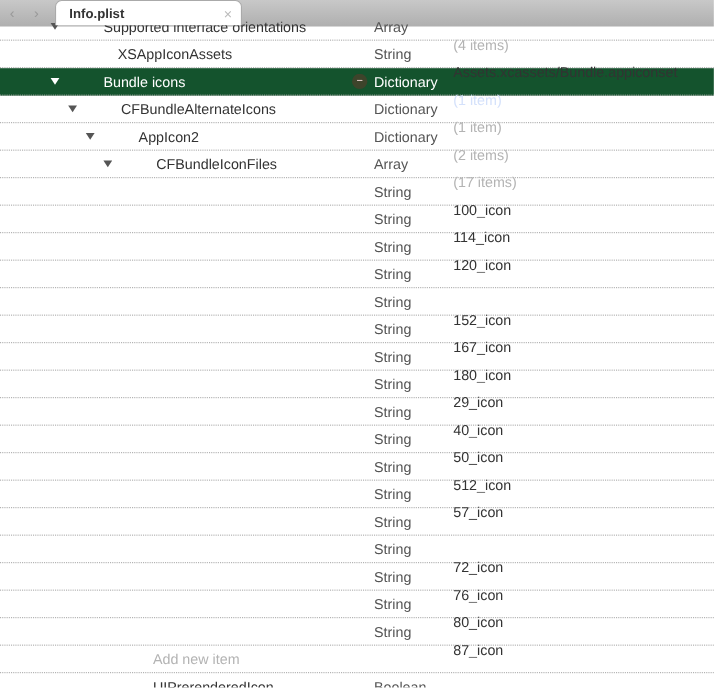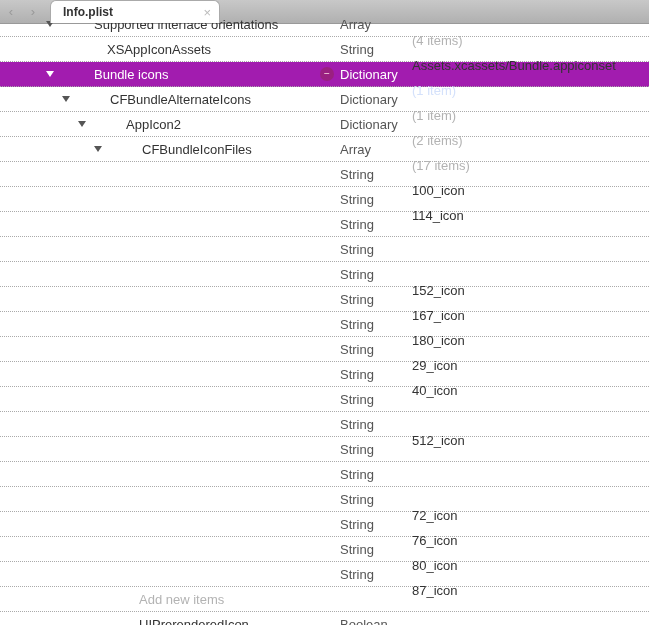--- a/index.html
+++ b/index.html
@@ -55,21 +55,21 @@
       width: 100%;
     }
     .row {
       display: flex;
       align-items: center;
       height: 25px;
       border-bottom: 1px dotted #aaa;
       font-size: 13px;
     }
     .row.selected {
-      background: #a21caf;
+      background: #14532d;
       color: #fff;
     }
     .row.selected .key { color:#fff; }
     .col-key {
       width: 340px;
       display: flex;
       align-items: center;
       padding-left: 6px;
       overflow: hidden;
       white-space: nowrap;
@@ -202,20 +202,21 @@
       <div class="col-type">String</div>
       <div class="col-value">114_icon</div>
     </div>
     <div class="row">
       <div class="col-key">
         <span class="indent i4"></span>
         <span style="width: 9px; display: inline-block; flex-shrink: 0;"></span>
         <span class="key"></span>
       </div>
       <div class="col-type">String</div>
+      <div class="col-value">120_icon</div>
     </div>
     <div class="row">
       <div class="col-key">
         <span class="indent i4"></span>
         <span style="width: 9px; display: inline-block; flex-shrink: 0;"></span>
         <span class="key"></span>
       </div>
       <div class="col-type">String</div>
     </div>
     <div class="row">
@@ -263,37 +264,39 @@
       <div class="col-type">String</div>
       <div class="col-value">40_icon</div>
     </div>
     <div class="row">
       <div class="col-key">
         <span class="indent i4"></span>
         <span style="width: 9px; display: inline-block; flex-shrink: 0;"></span>
         <span class="key"></span>
       </div>
       <div class="col-type">String</div>
+      <div class="col-value">50_icon</div>
     </div>
     <div class="row">
       <div class="col-key">
         <span class="indent i4"></span>
         <span style="width: 9px; display: inline-block; flex-shrink: 0;"></span>
         <span class="key"></span>
       </div>
       <div class="col-type">String</div>
       <div class="col-value">512_icon</div>
     </div>
     <div class="row">
       <div class="col-key">
         <span class="indent i4"></span>
         <span style="width: 9px; display: inline-block; flex-shrink: 0;"></span>
         <span class="key"></span>
       </div>
       <div class="col-type">String</div>
+      <div class="col-value">57_icon</div>
     </div>
     <div class="row">
       <div class="col-key">
         <span class="indent i4"></span>
         <span style="width: 9px; display: inline-block; flex-shrink: 0;"></span>
         <span class="key"></span>
       </div>
       <div class="col-type">String</div>
     </div>
     <div class="row">
@@ -329,21 +332,21 @@
         <span style="width: 9px; display: inline-block; flex-shrink: 0;"></span>
         <span class="key"></span>
       </div>
       <div class="col-type">String</div>
       <div class="col-value">87_icon</div>
     </div>
     <div class="row">
       <div class="col-key">
         <span class="indent i3"></span>
         <span style="width: 9px; display: inline-block; flex-shrink: 0;"></span>
-        <span class="placeholder">Add new items</span>
+        <span class="placeholder">Add new item</span>
       </div>
       <div class="col-type"></div>
       <div class="col-value"></div>
     </div>
     <div class="row">
       <div class="col-key">
         <span class="indent i3"></span>
         <span style="width: 9px; display: inline-block; flex-shrink: 0;"></span>
         <span class="key">UIPrerenderedIcon</span>
       </div>

